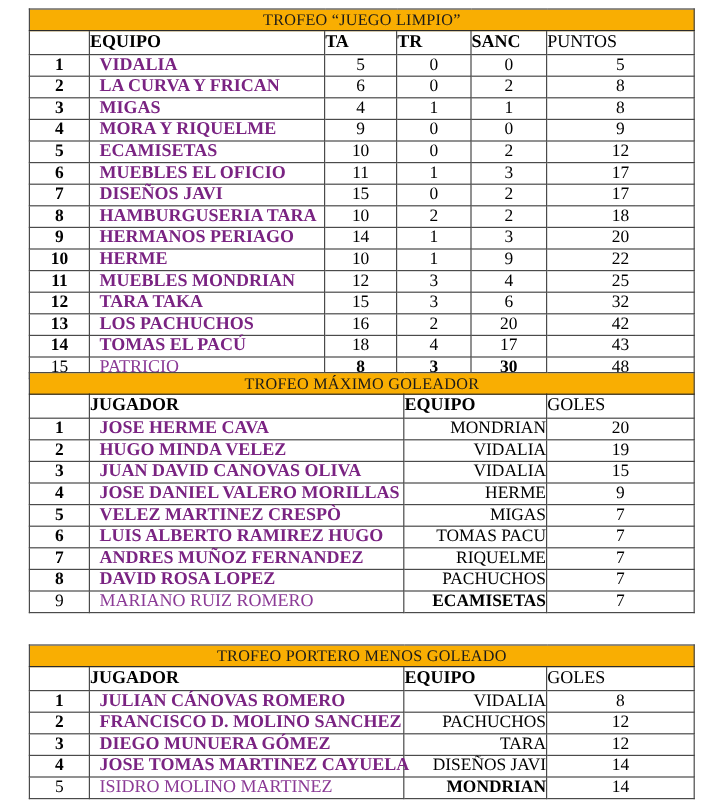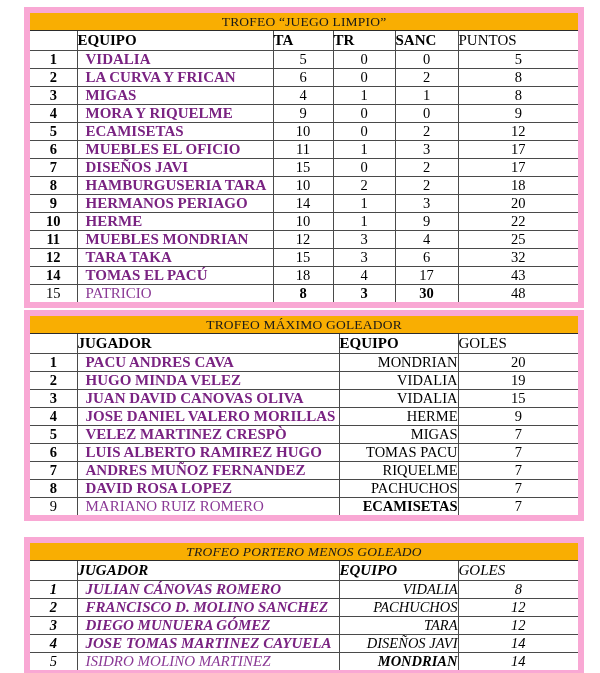--- a/index.html
+++ b/index.html
@@ -18,21 +18,21 @@
     position: relative;
     width: 600px;
     height: 673px;
     background: #ffffff;
   }
 
   .trophy-table {
     position: absolute;
     left: 24px;
     width: 554px;
-    border: 6px solid #f9a8d4;
+    border: 1px solid #f9a8d4;
     border-collapse: collapse;
     background: #ffffff;
     table-layout: fixed;
   }
   .trophy-table td,
   .trophy-table th {
     border: 1px solid #4a4a4a;
     padding: 0;
     margin: 0;
     vertical-align: middle;
@@ -102,21 +102,21 @@
     color: #000000;
   }
   .team.bold { font-weight: bold; }
 
   tbody tr { height: 17px; }
   .trophy-table tbody td { height: 17px; line-height: 17px; }
 
   
   #table-fairplay  { top: 7px; }
   #table-scorer    { top: 310px; }
-  #table-keeper    { top: 537px; font-style: italic; }
+  #table-keeper    { top: 537px; }
 </style>
 </head>
 <body>
 
 <div class="page">
 
   <table class="trophy-table" id="table-fairplay">
     <colgroup>
       <col style="width:50px">
         <col style="width:196px">
@@ -229,20 +229,28 @@
         </tr>
         <tr>
           <td class="rank">12</td>
           <td class="name">TARA TAKA</td>
           <td class="num">15</td>
           <td class="num">3</td>
           <td class="num">6</td>
           <td class="num">32</td>
         </tr>
         <tr>
+          <td class="rank">13</td>
+          <td class="name">LOS PACHUCHOS</td>
+          <td class="num">16</td>
+          <td class="num">2</td>
+          <td class="num">20</td>
+          <td class="num">42</td>
+        </tr>
+        <tr>
           <td class="rank">14</td>
           <td class="name">TOMAS EL PACÚ</td>
           <td class="num">18</td>
           <td class="num">4</td>
           <td class="num">17</td>
           <td class="num">43</td>
         </tr>
         <tr>
           <td class="rank thin">15</td>
           <td class="name thin">PATRICIO</td>
@@ -268,21 +276,21 @@
       <tr>
         <th class="col-head blank"></th>
         <th class="col-head">JUGADOR</th>
         <th class="col-head">EQUIPO</th>
         <th class="col-head light">GOLES</th>
       </tr>
     </thead>
     <tbody id="scorer-body">
         <tr>
           <td class="rank">1</td>
-          <td class="name">PACU ANDRES CAVA</td>
+          <td class="name">JOSE HERME CAVA</td>
           <td class="team">MONDRIAN</td>
           <td class="num">20</td>
         </tr>
         <tr>
           <td class="rank">2</td>
           <td class="name">HUGO MINDA VELEZ</td>
           <td class="team">VIDALIA</td>
           <td class="num">19</td>
         </tr>
         <tr>

